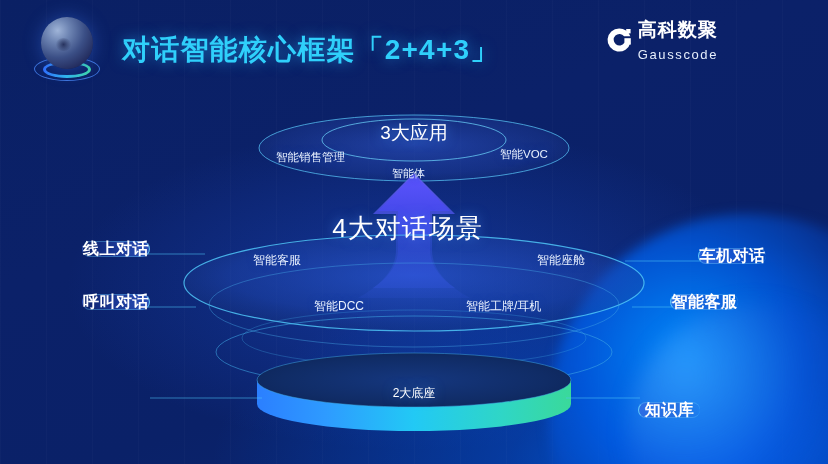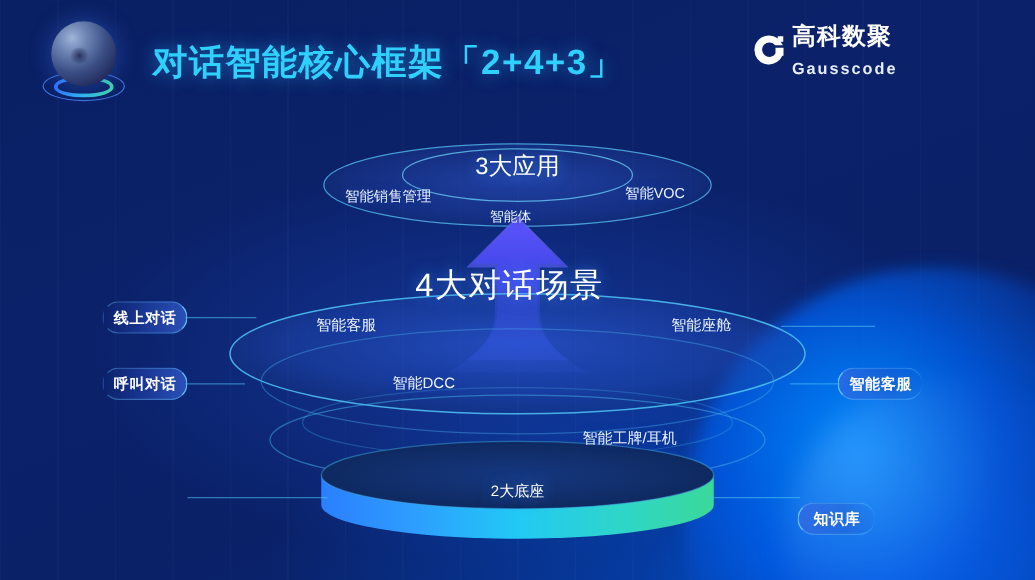--- a/index.html
+++ b/index.html
@@ -67,40 +67,40 @@
     position:absolute;left:122px;top:31px;
     font-size:28px;font-weight:700;letter-spacing:1.2px;
     color:#2fd0fb;
     text-shadow:0 0 14px rgba(40,180,255,0.55);
     white-space:nowrap;
   }
   #brand{position:absolute;right:18px;top:16px;height:48px;display:flex;align-items:center;gap:4px;}
   #brand .bmark{width:30px;height:30px;position:relative;flex:0 0 auto;}
   #brand .btext{display:flex;flex-direction:column;line-height:1;}
   #brand .bcn{font-size:19px;font-weight:700;color:#ffffff;letter-spacing:1px;}
-  #brand .ben{font-size:13px;font-weight:700;color:#e6eefc;letter-spacing:1.6px;margin-top:9px;}
+  #brand .ben{font-size:13px;font-weight:400;color:#e6eefc;letter-spacing:1.6px;margin-top:9px;}
 
   
   #diagram{position:absolute;left:0;top:0;width:828px;height:464px;}
   .lbl{
     position:absolute;color:#eaf2ff;white-space:nowrap;
     text-shadow:0 0 7px rgba(20,60,160,0.8);
   }
   .ring-title{
     position:absolute;white-space:nowrap;color:#ffffff;font-weight:400;
     text-shadow:0 0 12px rgba(70,150,255,0.7);
   }
   #t-apps{left:0;right:0;top:120px;text-align:center;font-size:19px;}
   #t-scenes{left:0;right:13px;top:211px;text-align:center;font-size:26px;letter-spacing:1px;}
   #t-base{left:0;right:0;top:385px;text-align:center;font-size:12px;}
 
   .pill{
-    position:absolute;height:26px;border-radius:13px;
+    position:absolute;height:16px;border-radius:13px;
     display:flex;align-items:center;justify-content:center;
-    font-size:12px;font-weight:700;color:#ffffff;
+    font-size:16px;font-weight:700;color:#ffffff;
     letter-spacing:.5px;
     box-sizing:border-box;
   }
   .pill.left{
     background:linear-gradient(90deg,rgba(40,70,180,0) 0%,rgba(45,80,200,0.35) 40%,rgba(60,105,225,0.62) 100%);
     border:1px solid rgba(90,200,255,0.0);
     border-right:1px solid rgba(110,215,255,0.85);
     border-top:1px solid rgba(110,215,255,0.35);
     border-bottom:1px solid rgba(110,215,255,0.35);
     border-top-left-radius:13px;border-bottom-left-radius:13px;
@@ -228,21 +228,22 @@
   <div class="ring-title" id="t-scenes">4大对话场景</div>
   <div class="ring-title" id="t-base">2大底座</div>
 
   <div class="lbl" style="left:276px;top:150px;font-size:11.5px;">智能销售管理</div>
   <div class="lbl" style="left:500px;top:147px;font-size:11.5px;text-align:center;">智能VOC</div>
   <div class="lbl" style="left:392px;top:166px;font-size:11px;">智能体</div>
 
   <div class="lbl" style="left:253px;top:252px;font-size:12px;">智能客服</div>
   <div class="lbl" style="left:537px;top:252px;font-size:12px;">智能座舱</div>
   <div class="lbl" style="left:290px;top:298px;font-size:12px;margin-left:24px;">智能DCC</div>
-  <div class="lbl" style="left:466px;top:298px;font-size:12px;margin-top:44px;">智能工牌/耳机</div>
+  <div class="lbl" style="left:466px;top:298px;font-size:12px;">智能工牌/耳机</div>
 
   <div class="pill left" style="left:82px;top:241px;width:68px;">线上对话</div>
   <div class="pill left" style="left:82px;top:294px;width:68px;">呼叫对话</div>
 
+  <div class="pill right" style="left:698px;top:248px;width:68px;">车机对话</div>
   <div class="pill right" style="left:670px;top:294px;width:68px;">智能客服</div>
   <div class="pill right" style="left:638px;top:385px;width:62px;margin-top:17px;">知识库</div>
 
 </div>
 
 </body></html>

